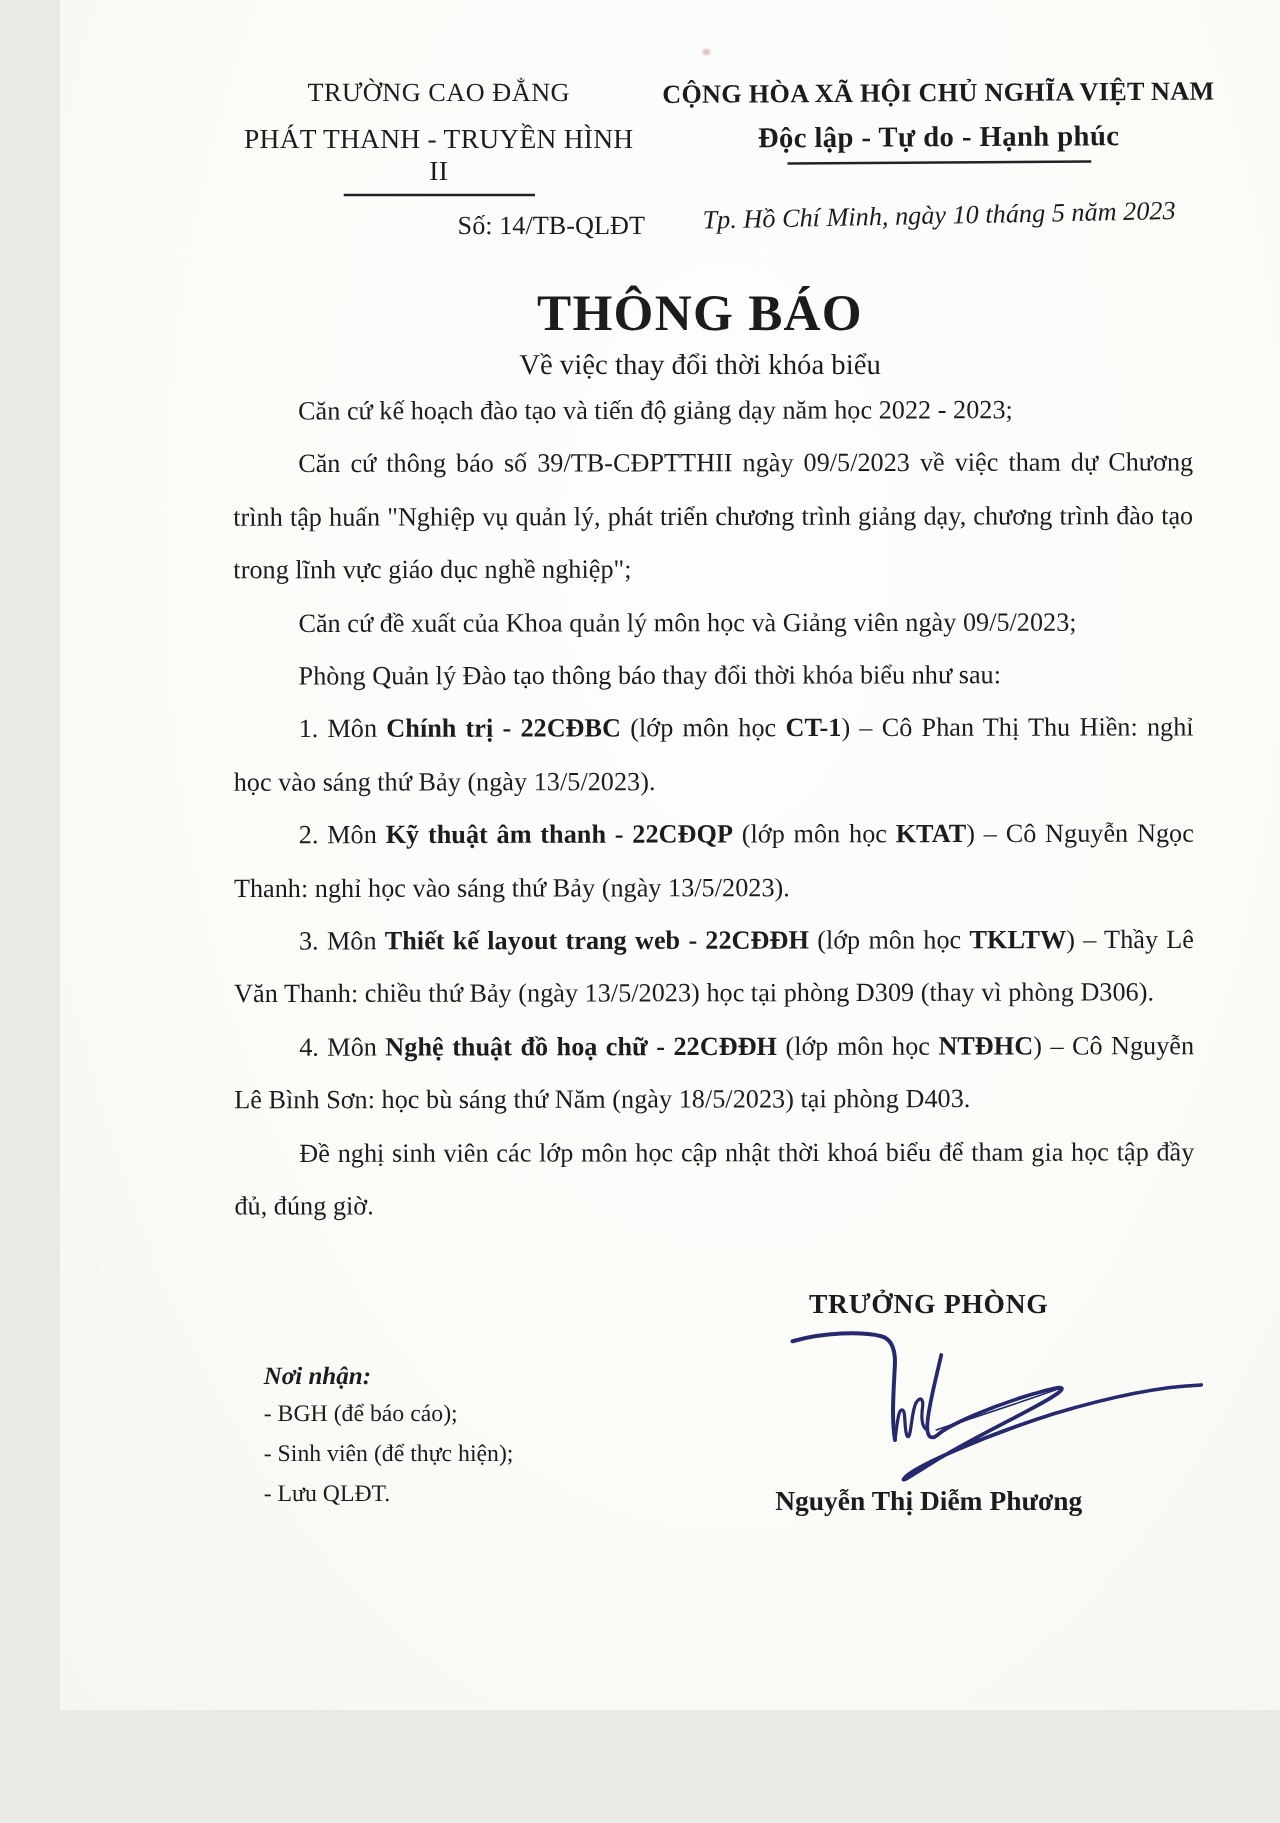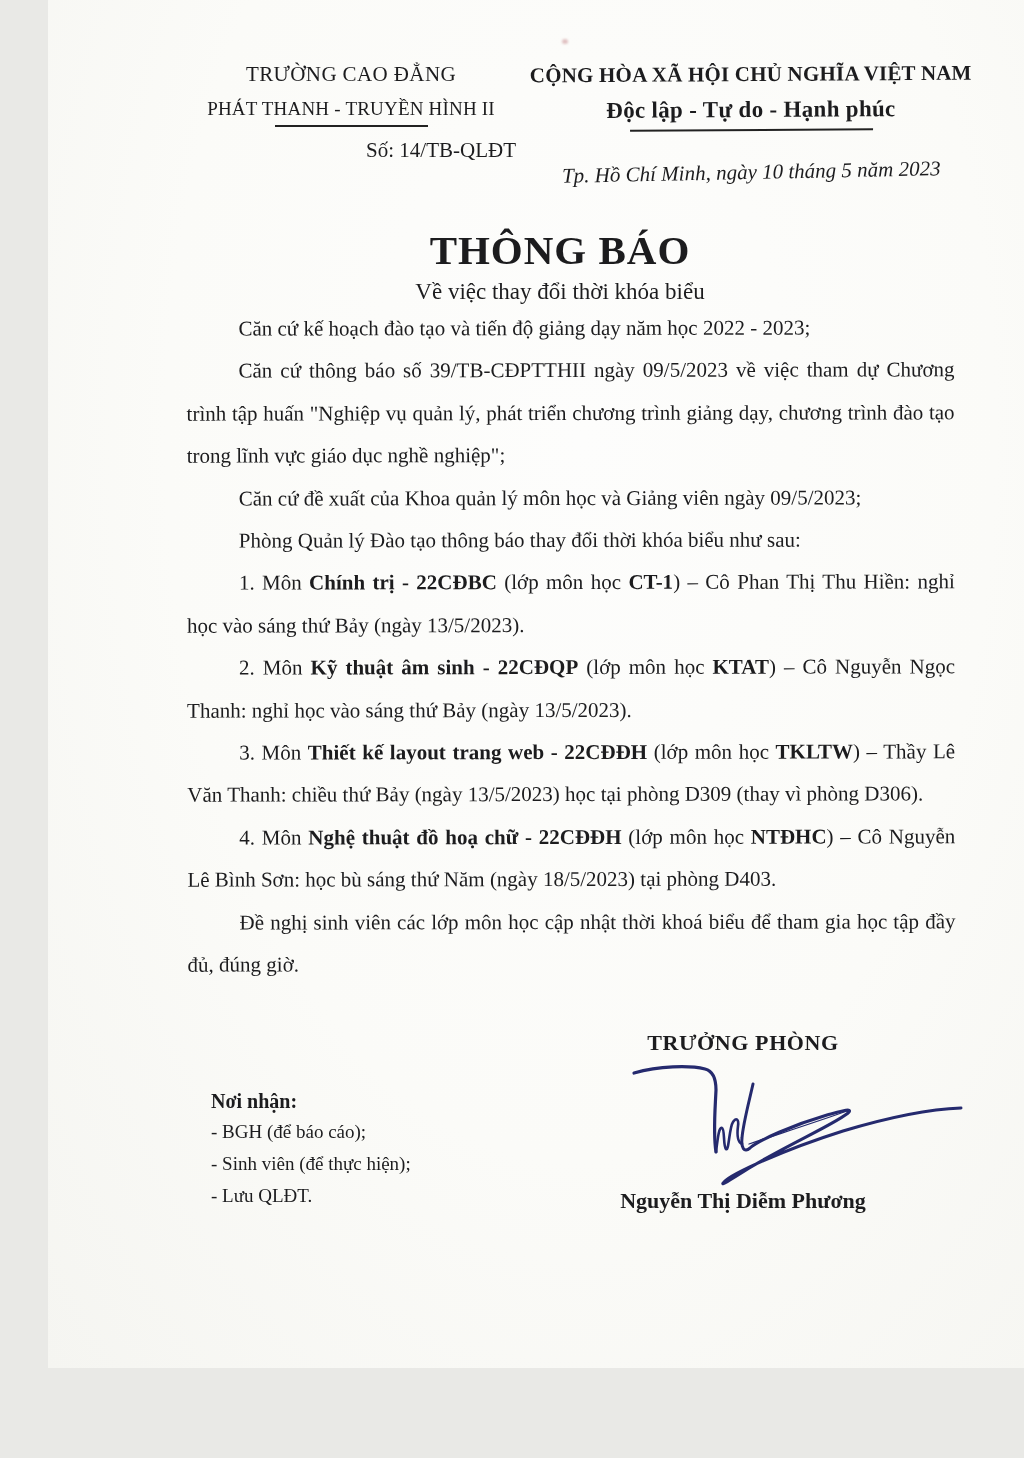--- a/index.html
+++ b/index.html
@@ -21,21 +21,21 @@
     width:6px; height:5px; border-radius:50%;
     background:rgba(190,120,125,.45); filter:blur(1px);
   }
   
   .header {
     position:absolute; top:62px; left:138px; right:100px;
     display:flex;
   }
   .hdr-left { width:330px; text-align:center; flex-shrink:0; }
   .hdr-left .l1 { font-size:21px; letter-spacing:.4px; }
-  .hdr-left .l2 { font-size:19px; margin-top:11px; letter-spacing:.2px; }
+  .hdr-left .l2 { font-size:22px; margin-top:11px; letter-spacing:.2px; }
   .hdr-left .l3 { font-size:21.5px; font-weight:bold; margin-top:10px; }
   .hdr-rule-left { width:153px; border-bottom:2px solid #222; margin:5px auto 0; }
   .doc-number { font-size:21px; margin-top:11px;text-align:right; }
   .hdr-right { flex:1; text-align:center; margin-left:14px; transform:rotate(-0.35deg); }
   .hdr-right .l1 { font-size:21px; font-weight:bold; letter-spacing:.2px; }
   .hdr-right .l2 { font-size:23px; font-weight:bold; margin-top:10px; letter-spacing:.3px; }
   .hdr-rule-right { width:243px; border-bottom:2px solid #222; margin:6px auto 0; }
   .dateline { font-size:21px; font-style:italic; margin-top:29px; transform:rotate(-0.8deg); }
   
   .title-block { position:absolute; top:226px; left:0; width:1024px; text-align:center; }
@@ -54,21 +54,21 @@
   .signer-title {
     position:absolute; left:520px; width:350px; top:6px;
     text-align:center; font-size:22px; font-weight:bold; letter-spacing:.6px;
   }
   .signature-svg { position:absolute; left:583px; top:38px; }
   .signer-name {
     position:absolute; left:510px; width:370px; top:164px;
     text-align:center; font-size:22px; font-weight:bold;
   }
   .recipients { position:absolute; left:163px; top:66px; }
-  .recipients-title { font-size:20px; font-weight:bold; }
+  .recipients-title { font-size:20px; font-weight:bold; font-style:italic; }
   .recipient-item { font-size:19px; margin-top:6px; line-height:1.38; }
 </style>
 </head>
 <body>
 
 <div class="sheet">
   <div class="speck"></div>
 
   <div class="header">
     <div class="hdr-left">
@@ -89,21 +89,21 @@
     <div class="title-main">THÔNG BÁO</div>
     <div class="title-sub">Về việc thay đổi thời khóa biểu</div>
   </div>
 
   <div class="body-text">
     <p><span>Căn cứ kế hoạch đào tạo và tiến độ giảng dạy năm học 2022 - 2023;</span></p>
     <p><span>Căn cứ thông báo số 39/TB-CĐPTTHII ngày 09/5/2023 về việc tham dự Chương trình tập huấn "Nghiệp vụ quản lý, phát triển chương trình giảng dạy, chương trình đào tạo trong lĩnh vực giáo dục nghề nghiệp";</span></p>
     <p><span>Căn cứ đề xuất của Khoa quản lý môn học và Giảng viên ngày 09/5/2023;</span></p>
     <p><span>Phòng Quản lý Đào tạo thông báo thay đổi thời khóa biểu như sau:</span></p>
     <p><span>1. Môn </span><span class="bold-seg">Chính trị - 22CĐBC</span><span> (lớp môn học </span><span class="bold-seg">CT-1</span><span>) – Cô Phan Thị Thu Hiền: nghỉ học vào sáng thứ Bảy (ngày 13/5/2023).</span></p>
-    <p><span>2. Môn </span><span class="bold-seg">Kỹ thuật âm sinh - 22CĐQP</span><span> (lớp môn học </span><span class="bold-seg">KTAT</span><span>) – Cô Nguyễn Ngọc Thanh: nghỉ học vào sáng thứ Bảy (ngày 13/5/2023).</span></p>
+    <p><span>2. Môn </span><span class="bold-seg">Kỹ thuật âm thanh - 22CĐQP</span><span> (lớp môn học </span><span class="bold-seg">KTAT</span><span>) – Cô Nguyễn Ngọc Thanh: nghỉ học vào sáng thứ Bảy (ngày 13/5/2023).</span></p>
     <p><span>3. Môn </span><span class="bold-seg">Thiết kế layout trang web - 22CĐĐH</span><span> (lớp môn học </span><span class="bold-seg">TKLTW</span><span>) – Thầy Lê Văn Thanh: chiều thứ Bảy (ngày 13/5/2023) học tại phòng D309 (thay vì phòng D306).</span></p>
     <p><span>4. Môn </span><span class="bold-seg">Nghệ thuật đồ hoạ chữ - 22CĐĐH</span><span> (lớp môn học </span><span class="bold-seg">NTĐHC</span><span>) – Cô Nguyễn Lê Bình Sơn: học bù sáng thứ Năm (ngày 18/5/2023) tại phòng D403.</span></p>
     <p><span>Đề nghị sinh viên các lớp môn học cập nhật thời khoá biểu để tham gia học tập đầy đủ, đúng giờ.</span></p>
   </div>
 
   <div class="footer">
     <div class="signer-title">TRƯỞNG PHÒNG</div>
 
     <svg class="signature-svg" width="332" height="140" viewBox="0 0 332 140" fill="none">
       <g stroke="#252a6e" stroke-linecap="round" stroke-linejoin="round" fill="none">

